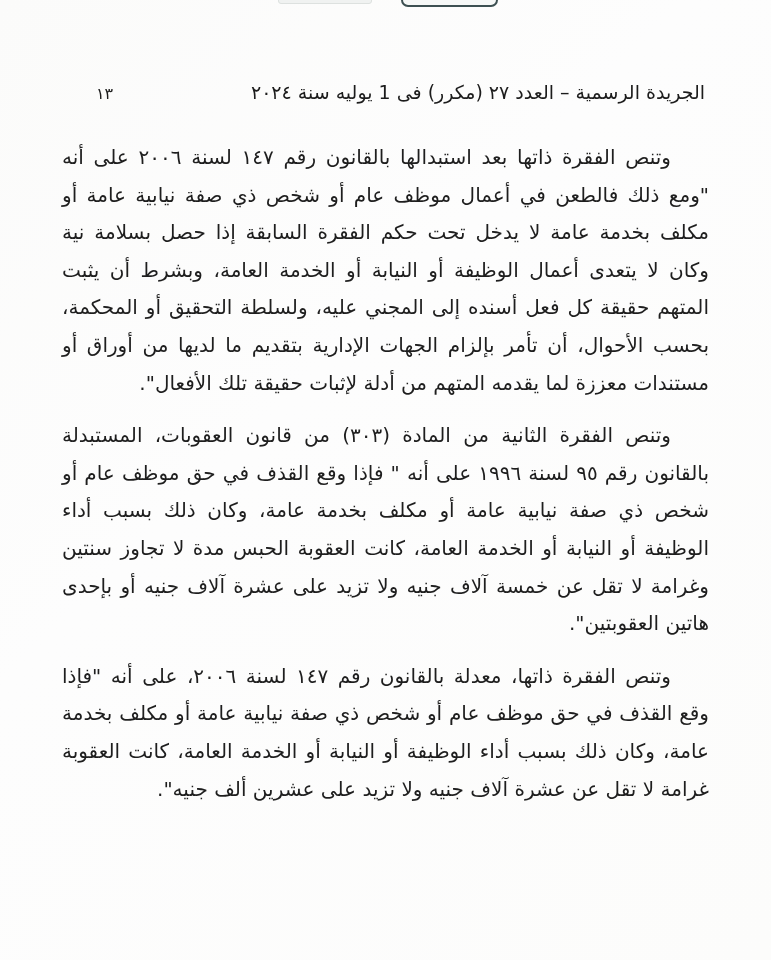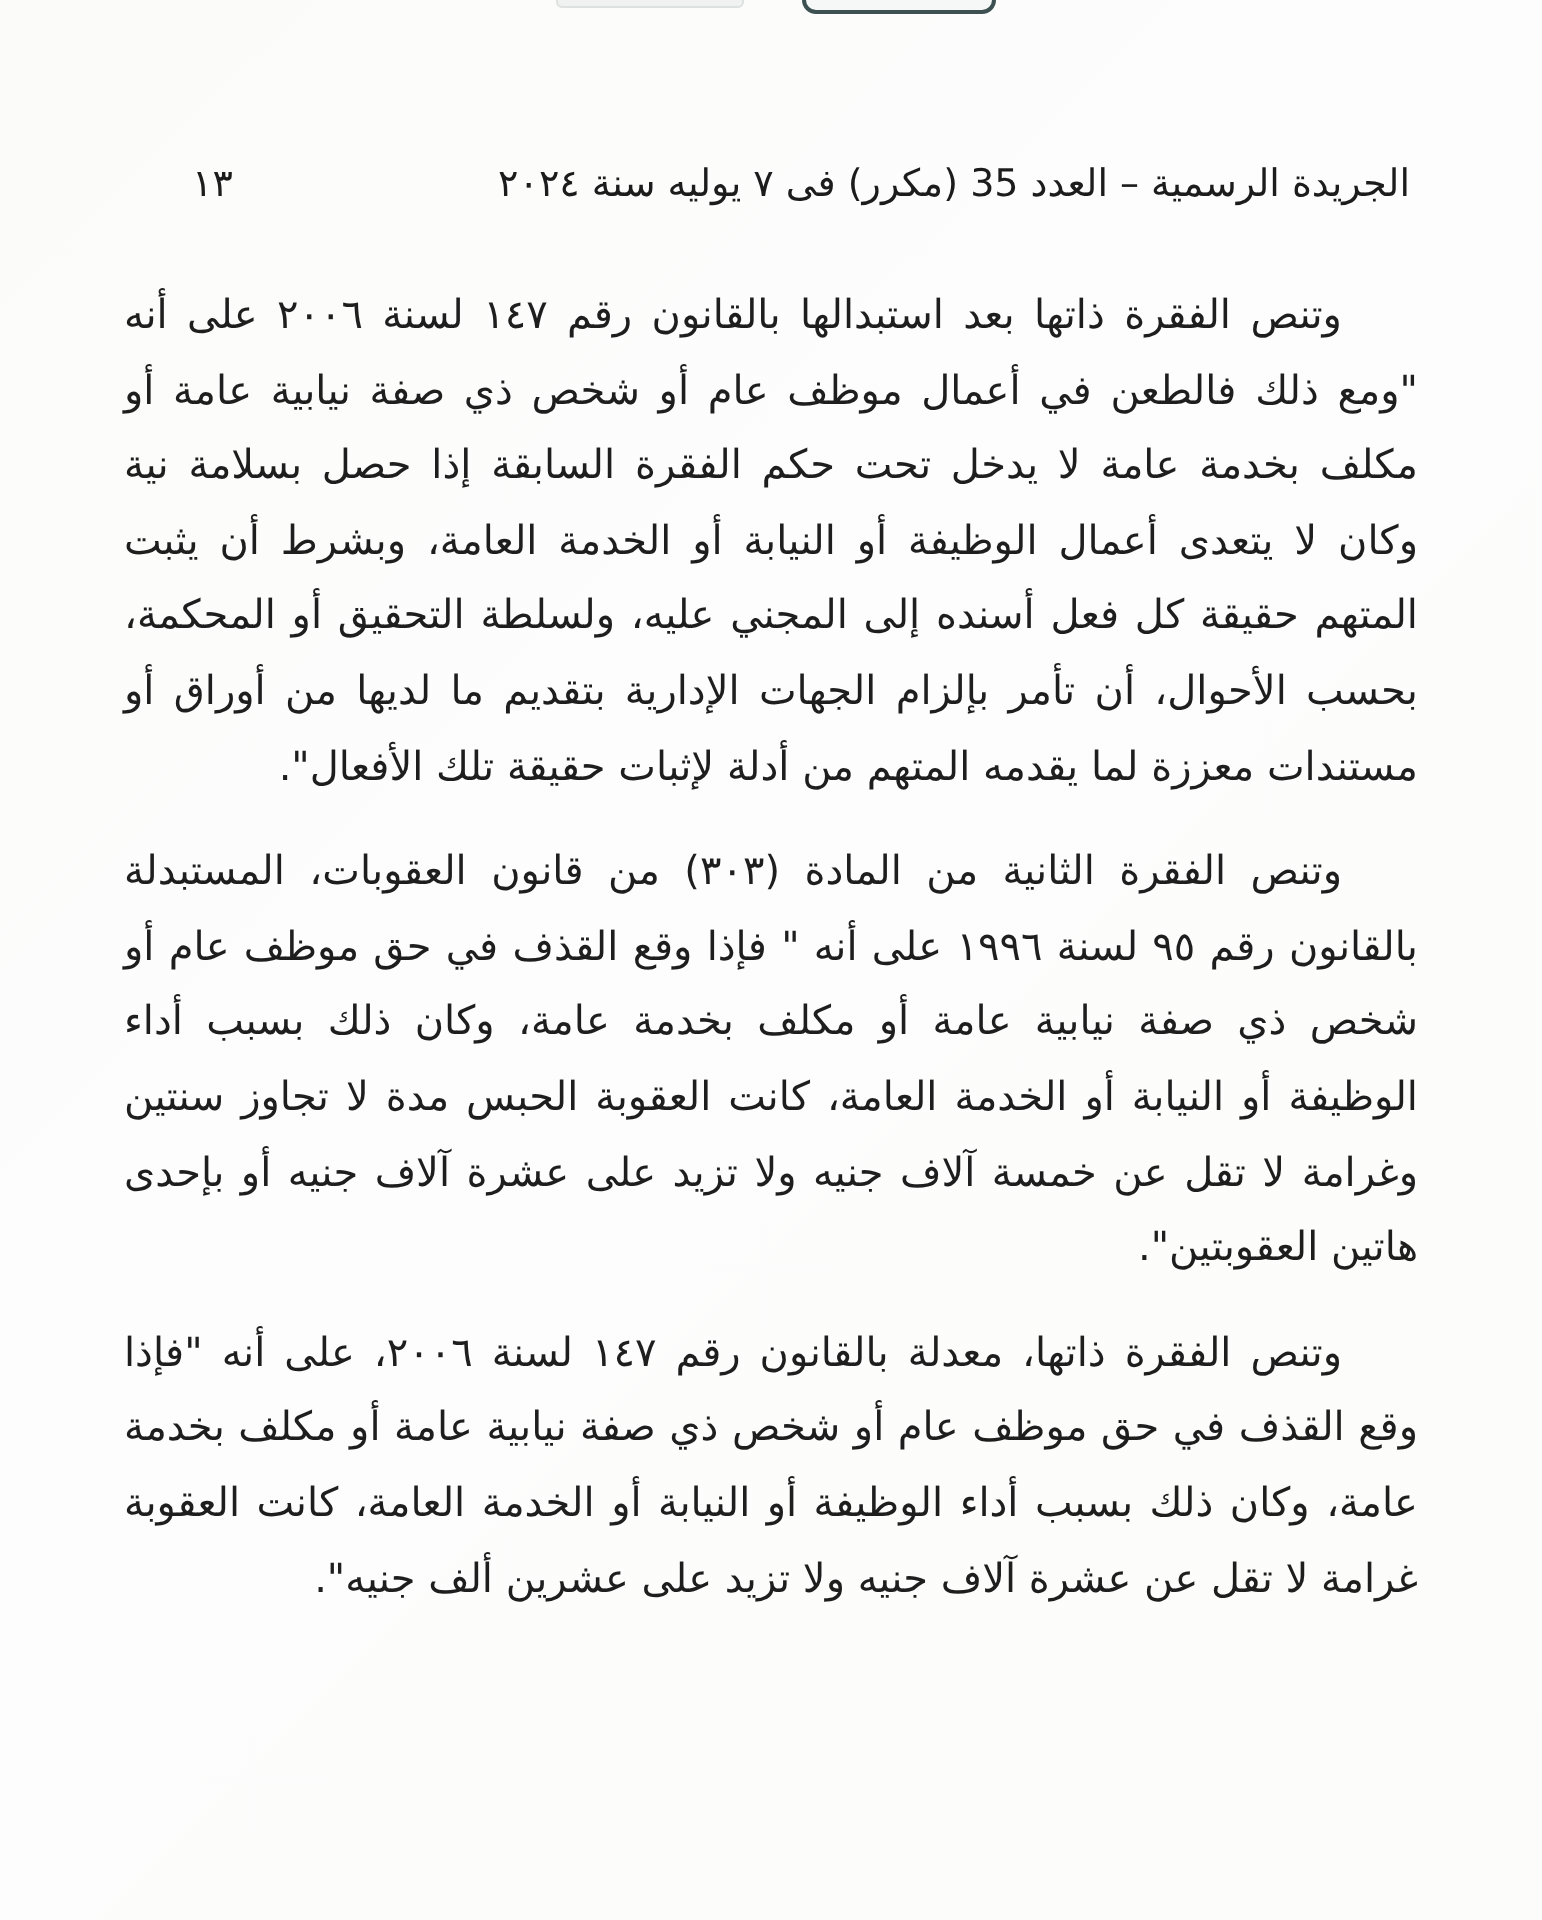--- a/index.html
+++ b/index.html
@@ -48,21 +48,21 @@
     flex-direction: row;
     justify-content: space-between;
     align-items: baseline;
     direction: rtl;
     color: #1c1c1c;
     font-size: 19px;
     letter-spacing: 0;
     white-space: nowrap;
   }
   .header-title { font-weight: 500; }
-  .page-num { font-size: 19px; }
+  .page-num { font-size: 16px; }
   
   .content {
     position: absolute;
     top: 139px;
     right: 62px;
     left: 62px;
     direction: rtl;
     color: #1e1e1e;
     font-size: 20px;
     line-height: 37.6px;
@@ -77,21 +77,21 @@
 </style>
 </head>
 <body>
 
 <div class="page">
 
   <div class="partial-btn light"></div>
   <div class="partial-btn dark"></div>
 
   <div class="header-row">
-    <span class="header-title">الجريدة الرسمية – العدد 35 (مكرر) فى ٧ يوليه سنة ٢٠٢٤</span>
+    <span class="header-title">الجريدة الرسمية – العدد ٢٧ (مكرر) فى 1 يوليه سنة ٢٠٢٤</span>
     <span class="page-num">١٣</span>
   </div>
 
   <div class="content">
     <p class="para indent">وتنص الفقرة ذاتها بعد استبدالها بالقانون رقم ١٤٧ لسنة ٢٠٠٦ على أنه "ومع ذلك فالطعن في أعمال موظف عام أو شخص ذي صفة نيابية عامة أو مكلف بخدمة عامة لا يدخل تحت حكم الفقرة السابقة إذا حصل بسلامة نية وكان لا يتعدى أعمال الوظيفة أو النيابة أو الخدمة العامة، وبشرط أن يثبت المتهم حقيقة كل فعل أسنده إلى المجني عليه، ولسلطة التحقيق أو المحكمة، بحسب الأحوال، أن تأمر بإلزام الجهات الإدارية بتقديم ما لديها من أوراق أو مستندات معززة لما يقدمه المتهم من أدلة لإثبات حقيقة تلك الأفعال".</p>
     <p class="para indent">وتنص الفقرة الثانية من المادة (٣٠٣) من قانون العقوبات، المستبدلة بالقانون رقم ٩٥ لسنة ١٩٩٦ على أنه " فإذا وقع القذف في حق موظف عام أو شخص ذي صفة نيابية عامة أو مكلف بخدمة عامة، وكان ذلك بسبب أداء الوظيفة أو النيابة أو الخدمة العامة، كانت العقوبة الحبس مدة لا تجاوز سنتين وغرامة لا تقل عن خمسة آلاف جنيه ولا تزيد على عشرة آلاف جنيه أو بإحدى هاتين العقوبتين".</p>
     <p class="para indent">وتنص الفقرة ذاتها، معدلة بالقانون رقم ١٤٧ لسنة ٢٠٠٦، على أنه "فإذا وقع القذف في حق موظف عام أو شخص ذي صفة نيابية عامة أو مكلف بخدمة عامة، وكان ذلك بسبب أداء الوظيفة أو النيابة أو الخدمة العامة، كانت العقوبة غرامة لا تقل عن عشرة آلاف جنيه ولا تزيد على عشرين ألف جنيه".</p>
   </div>
 
 </div>

